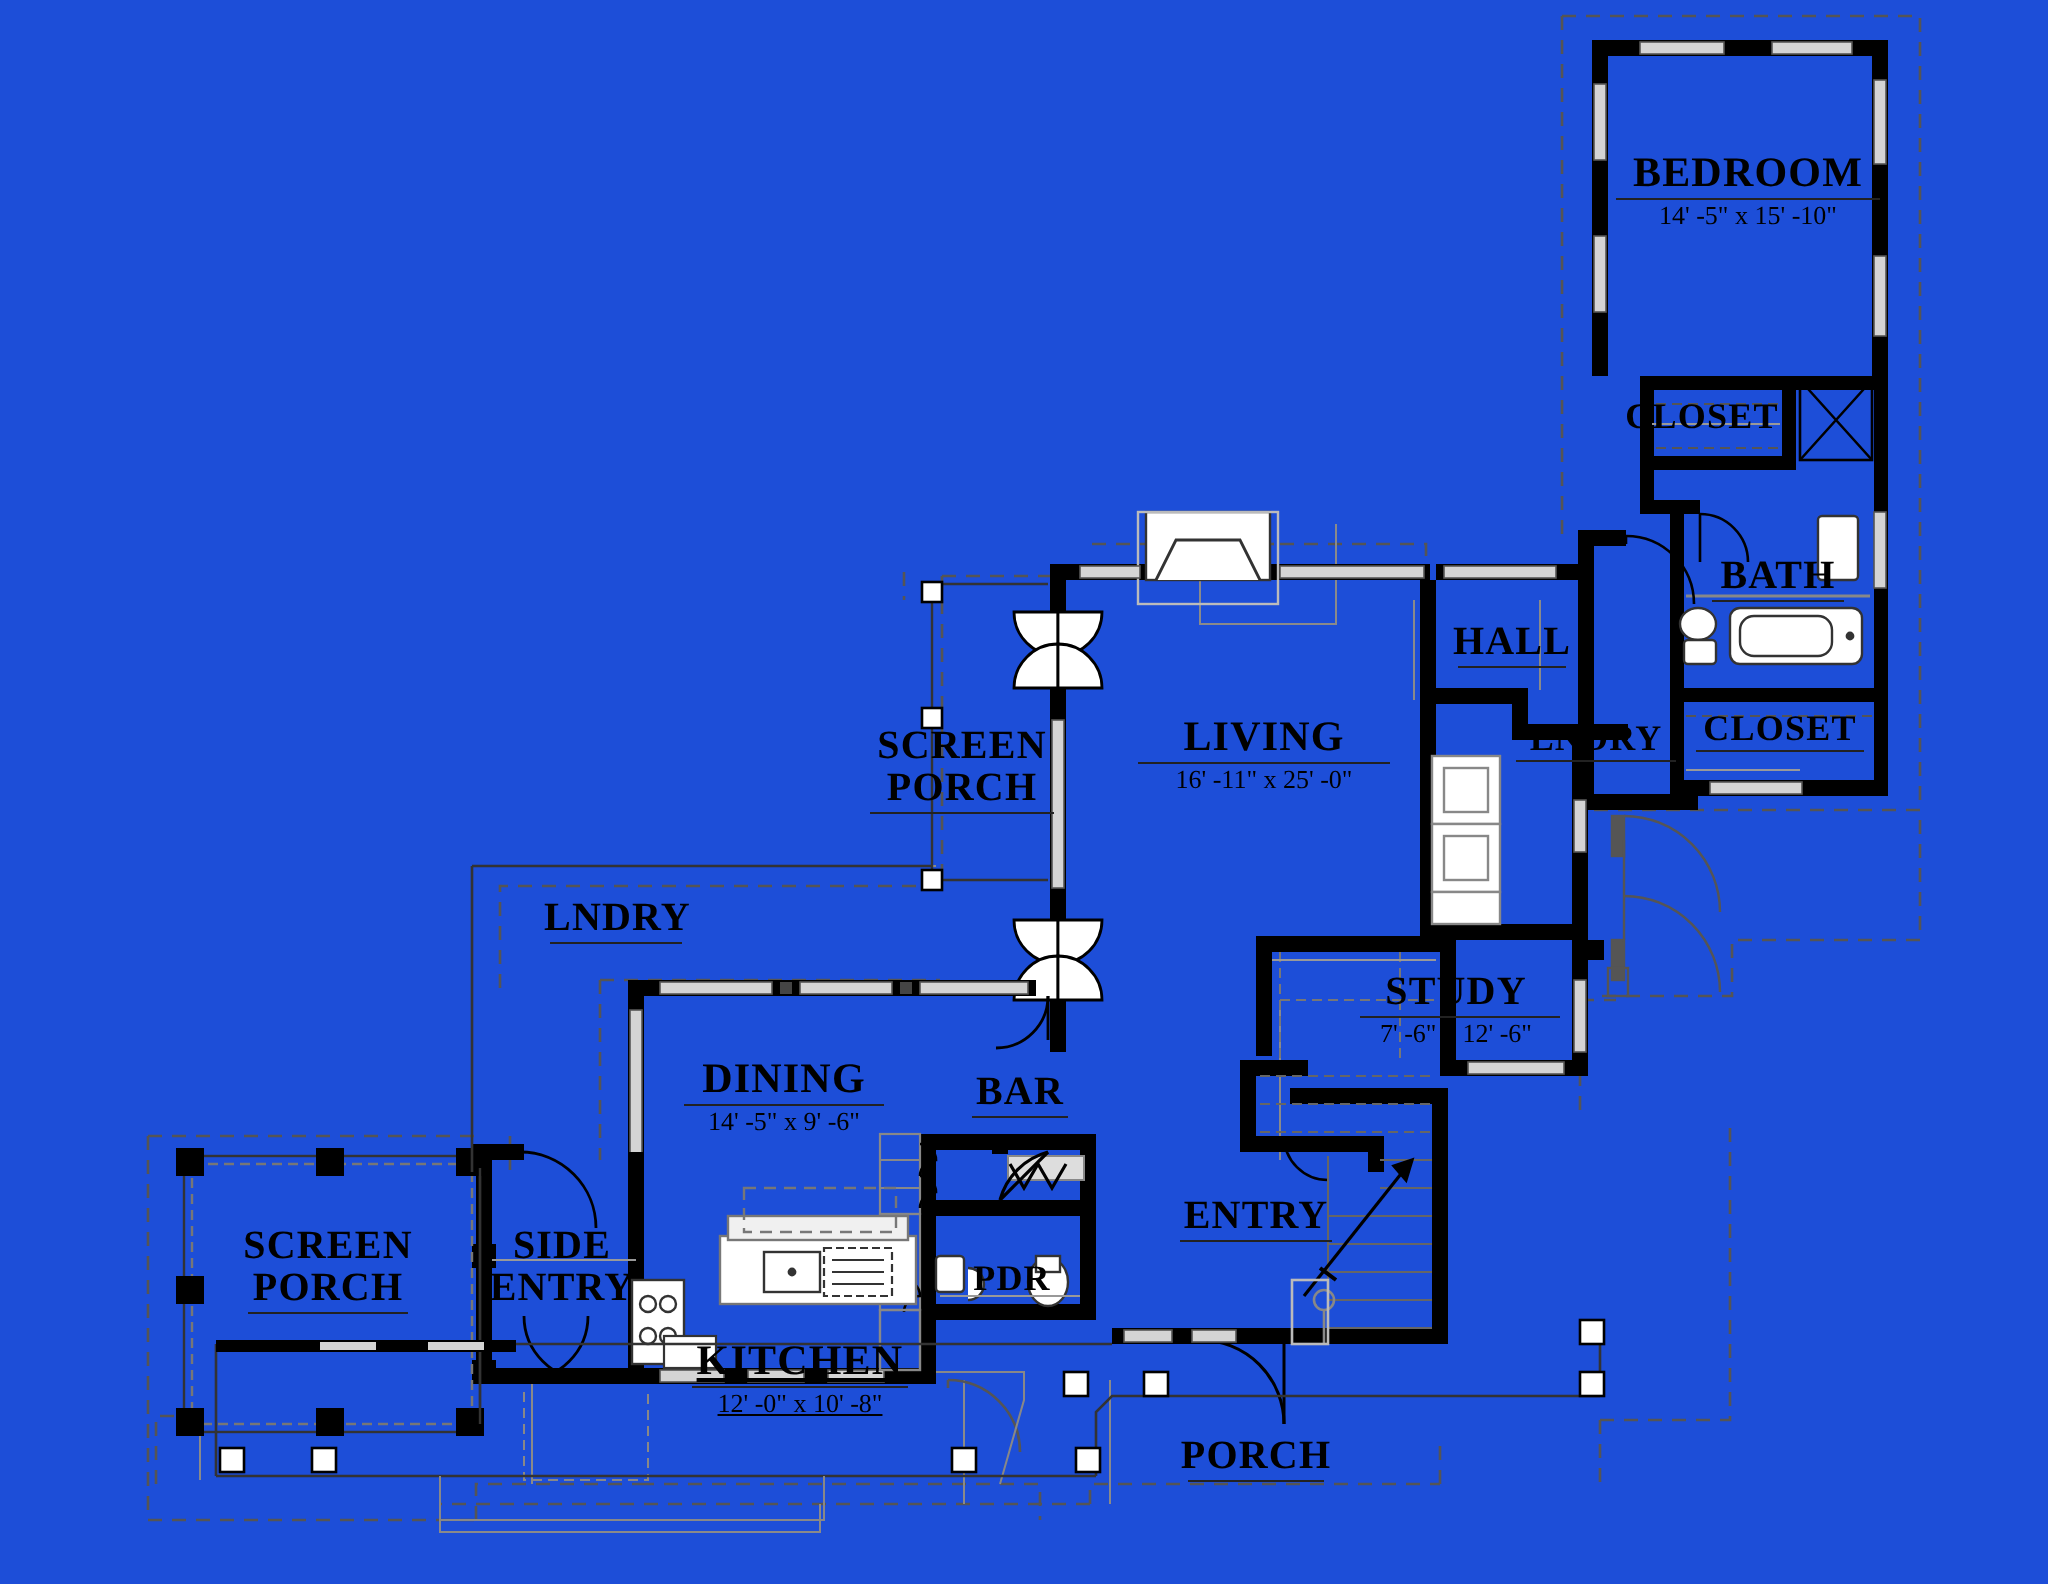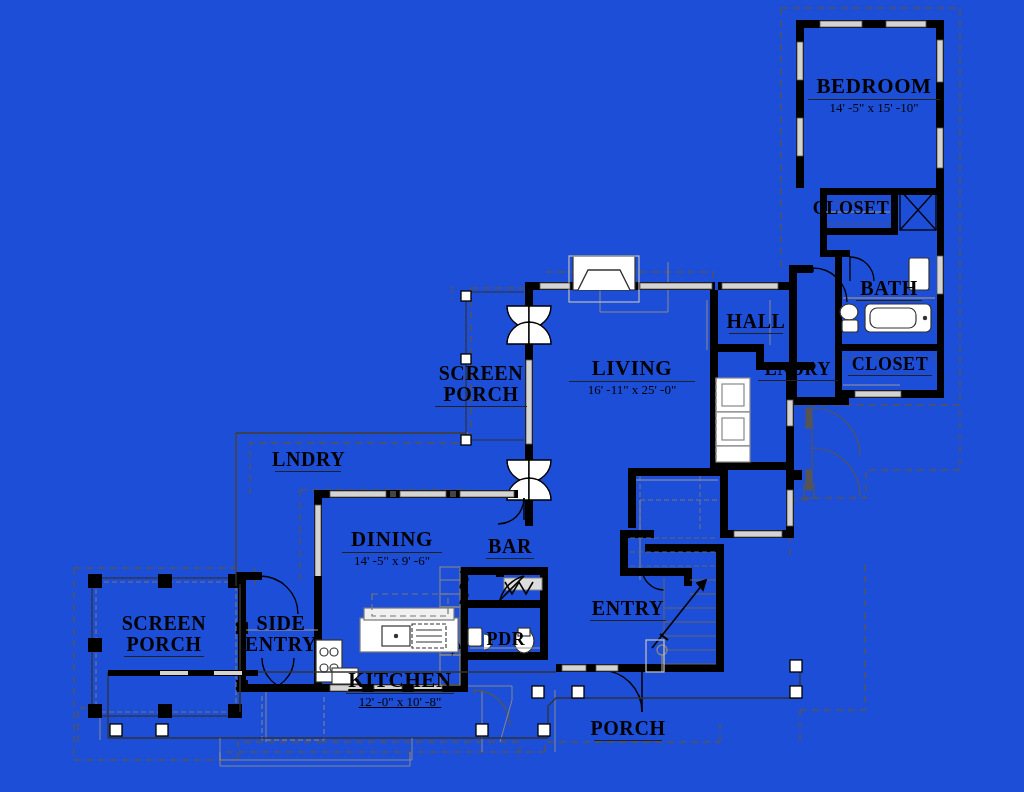--- a/index.html
+++ b/index.html
@@ -593,20 +593,25 @@
     <span class="rname">SCREEN</span>
     <span class="rname">PORCH</span>
     <span class="rule" style="width:92px;"></span>
   </div>
 
   <div class="room-label lbl-med" style="left:272px; top:449px; width:72px;">
     <span class="rname">LNDRY</span>
     <span class="rule" style="width:66px;"></span>
   </div>
 
+  <div class="room-label lbl-med" style="left:680px; top:486px; width:96px;">
+    <span class="rname">STUDY</span>
+    <span class="rule" style="width:100px;"></span>
+    <span class="rdim">7' -6" x 12' -6"</span>
+  </div>
 
   <div class="room-label lbl-big" style="left:340px; top:529px; width:104px;">
     <span class="rname">DINING</span>
     <span class="rule" style="width:100px;"></span>
     <span class="rdim">14' -5" x 9' -6"</span>
   </div>
 
   <div class="room-label lbl-med" style="left:482px; top:536px; width:56px;">
     <span class="rname">BAR</span>
     <span class="rule" style="width:48px;"></span>

